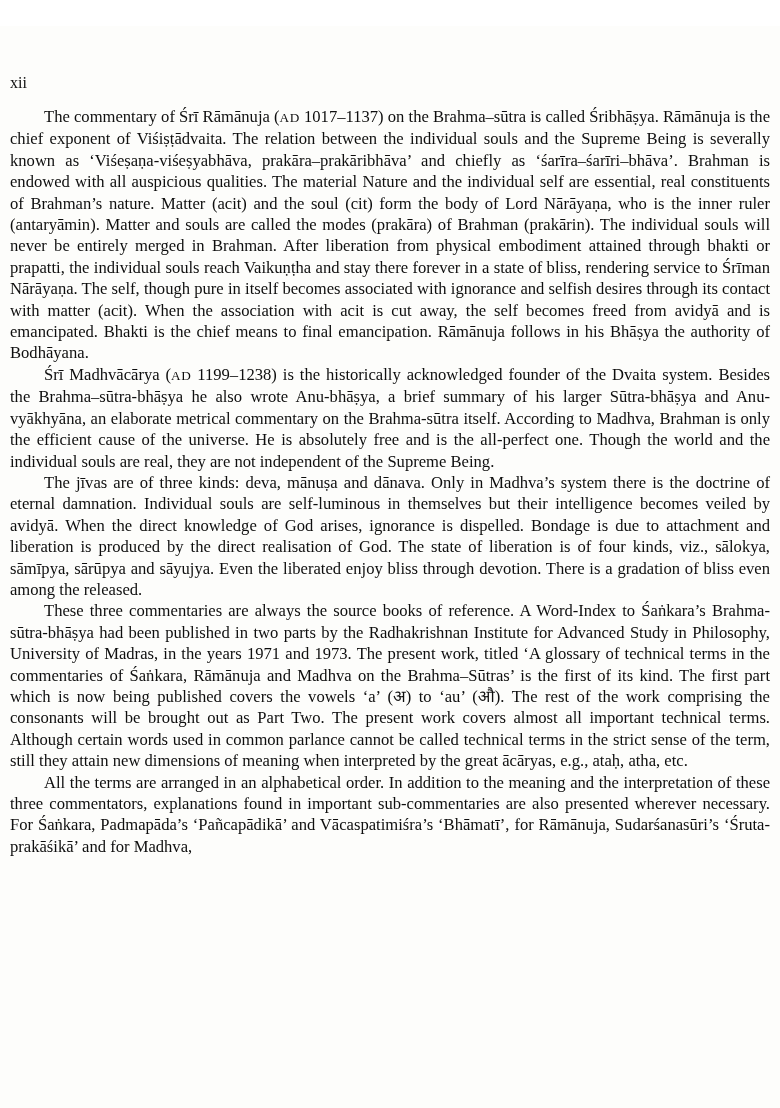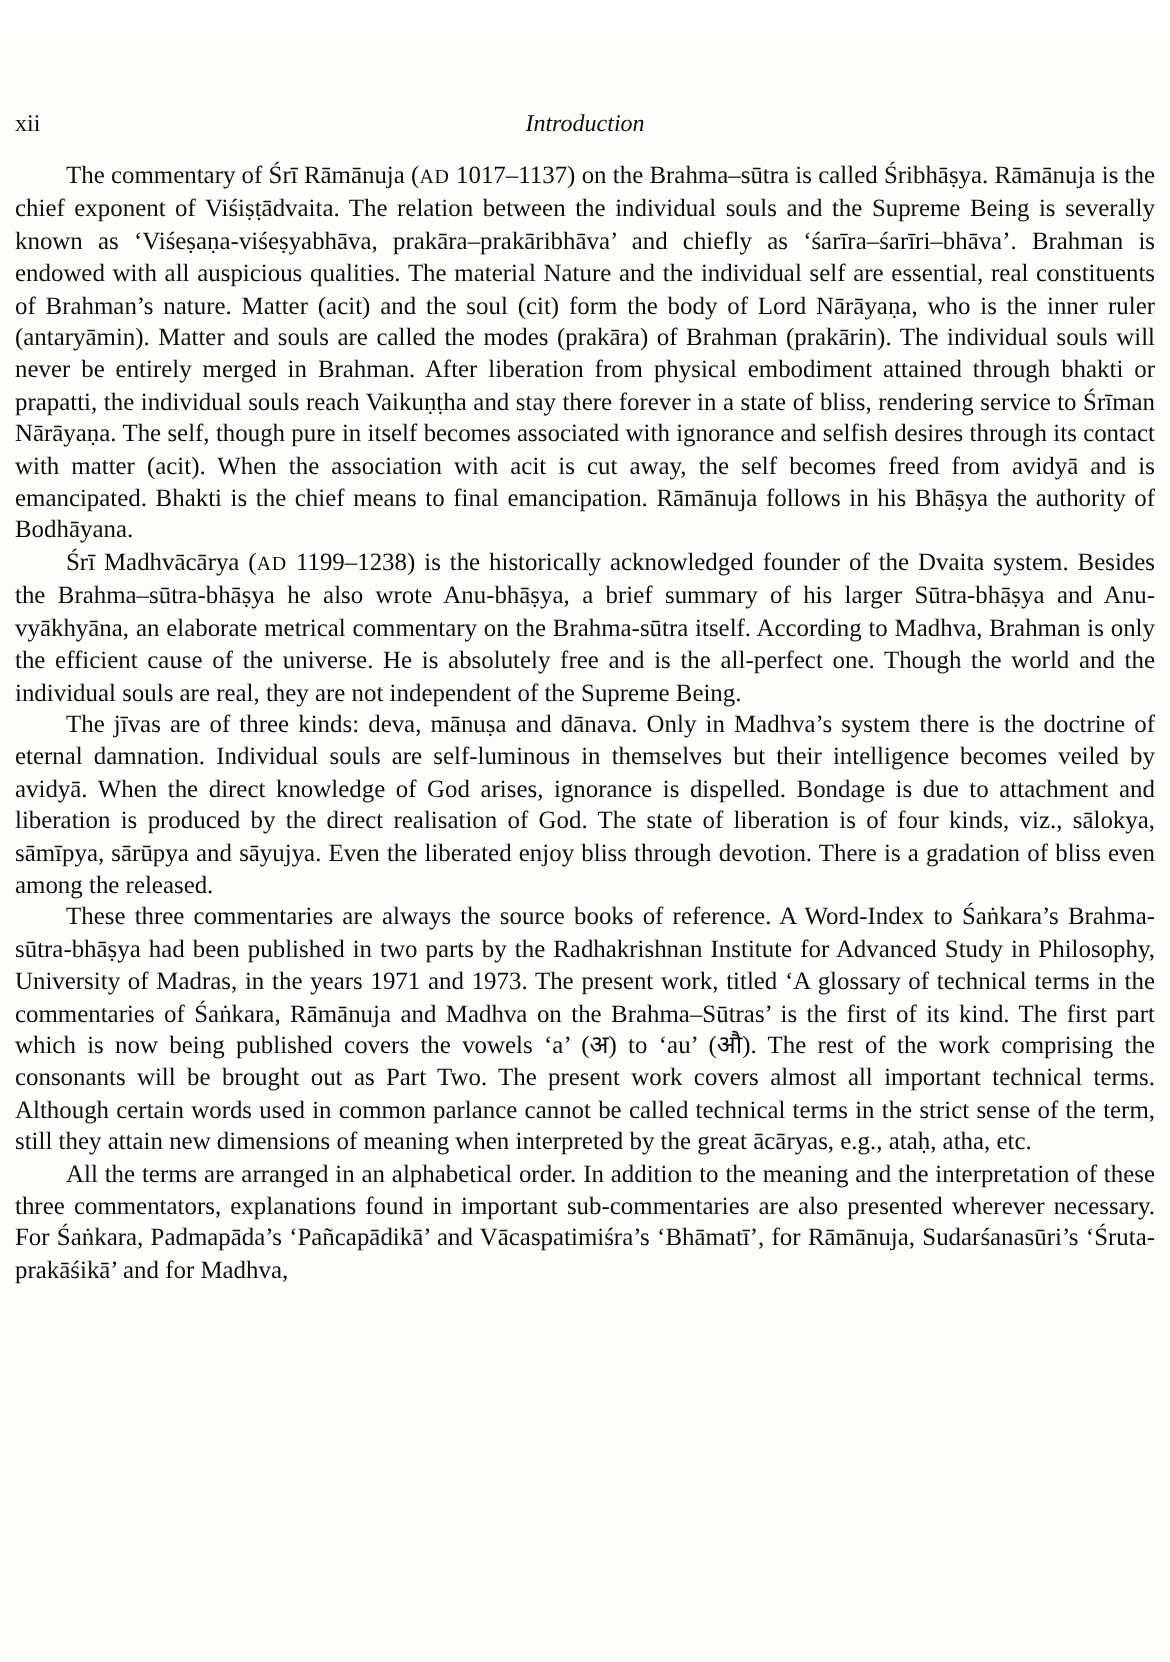--- a/index.html
+++ b/index.html
@@ -49,21 +49,20 @@
   }
   .it { }
   .sc { font-size: 0.8em; letter-spacing: 0.04em; }
 </style>
 </head>
 <body>
 
 <div class="page">
   <div class="header">
     <span class="page-number">xii</span>
-    <span class="running-title">Introduction</span>
   </div>
   <div class="body-text">
       <p class="para"><span>The commentary of Śrī Rāmānuja (</span><span class="sc">AD</span><span> 1017–1137) on the </span><span class="it">Brahma–sūtra</span><span> is called </span><span class="it">Śribhāṣya.</span><span> Rāmānuja is the chief exponent of </span><span class="it">Viśiṣṭādvaita.</span><span> The relation between the individual souls and the Supreme Being is severally known as ‘</span><span class="it">Viśeṣaṇa-viśeṣyabhāva, prakāra–prakāribhāva</span><span>’ and chiefly as ‘</span><span class="it">śarīra–śarīri–bhāva</span><span>’. Brahman is endowed with all auspicious qualities. The material Nature and the individual self are essential, real constituents of Brahman’s nature. Matter </span><span class="it">(acit)</span><span> and the soul </span><span class="it">(cit)</span><span> form the body of Lord Nārāyaṇa, who is the inner ruler </span><span class="it">(antaryāmin).</span><span> Matter and souls are called the modes </span><span class="it">(prakāra)</span><span> of Brahman </span><span class="it">(prakārin).</span><span> The individual souls will never be entirely merged in Brahman. After liberation from physical embodiment attained through </span><span class="it">bhakti or prapatti,</span><span> the individual souls reach </span><span class="it">Vaikuṇṭha</span><span> and stay there forever in a state of bliss, rendering service to Śrīman Nārāyaṇa. The self, though pure in itself becomes associated with ignorance and selfish desires through its contact with matter </span><span class="it">(acit).</span><span> When the association with </span><span class="it">acit</span><span> is cut away, the self becomes freed from </span><span class="it">avidyā</span><span> and is emancipated. </span><span class="it">Bhakti</span><span> is the chief means to final emancipation. Rāmānuja follows in his </span><span class="it">Bhāṣya</span><span> the authority of Bodhāyana.</span></p>
       <p class="para"><span>Śrī Madhvācārya (</span><span class="sc">AD</span><span> 1199–1238) is the historically acknowledged founder of the </span><span class="it">Dvaita</span><span> system. Besides the </span><span class="it">Brahma–sūtra-bhāṣya</span><span> he also wrote </span><span class="it">Anu-bhāṣya,</span><span> a brief summary of his larger </span><span class="it">Sūtra-bhāṣya</span><span> and </span><span class="it">Anu-vyākhyāna,</span><span> an elaborate metrical commentary on the </span><span class="it">Brahma-sūtra</span><span> itself. According to Madhva, Brahman is only the efficient cause of the universe. He is absolutely free and is the all-perfect one. Though the world and the individual souls are real, they are not independent of the Supreme Being.</span></p>
       <p class="para"><span>The </span><span class="it">jīvas</span><span> are of three kinds: </span><span class="it">deva, mānuṣa</span><span> and </span><span class="it">dānava.</span><span> Only in Madhva’s system there is the doctrine of eternal damnation. Individual souls are self-luminous in themselves but their intelligence becomes veiled by </span><span class="it">avidyā.</span><span> When the direct knowledge of God arises, ignorance is dispelled. Bondage is due to attachment and liberation is produced by the direct realisation of God. The state of liberation is of four kinds, viz., </span><span class="it">sālokya, sāmīpya, sārūpya</span><span> and </span><span class="it">sāyujya.</span><span> Even the liberated enjoy bliss through devotion. There is a gradation of bliss even among the released.</span></p>
       <p class="para"><span>These three commentaries are always the source books of reference. A Word-Index to Śaṅkara’s </span><span class="it">Brahma-sūtra-bhāṣya</span><span> had been published in two parts by the Radhakrishnan Institute for Advanced Study in Philosophy, University of Madras, in the years 1971 and 1973. The present work, titled ‘A glossary of technical terms in the commentaries of Śaṅkara, Rāmānuja and Madhva on the </span><span class="it">Brahma–Sūtras’</span><span> is the first of its kind. The first part which is now being published covers the vowels </span><span class="it">‘a’</span><span> (अ) to </span><span class="it">‘au’</span><span> (औ). The rest of the work comprising the consonants will be brought out as Part Two. The present work covers almost all important technical terms. Although certain words used in common parlance cannot be called technical terms in the strict sense of the term, still they attain new dimensions of meaning when interpreted by the great </span><span class="it">ācāryas,</span><span> e.g., </span><span class="it">ataḥ, atha,</span><span> etc.</span></p>
       <p class="para"><span>All the terms are arranged in an alphabetical order. In addition to the meaning and the interpretation of these three commentators, explanations found in important sub-commentaries are also presented wherever necessary. For Śaṅkara, Padmapāda’s </span><span class="it">‘Pañcapādikā’</span><span> and Vācaspatimiśra’s </span><span class="it">‘Bhāmatī’,</span><span> for Rāmānuja, Sudarśanasūri’s </span><span class="it">‘Śruta-prakāśikā’</span><span> and for Madhva,</span></p>
     </div>
 </div>
 

